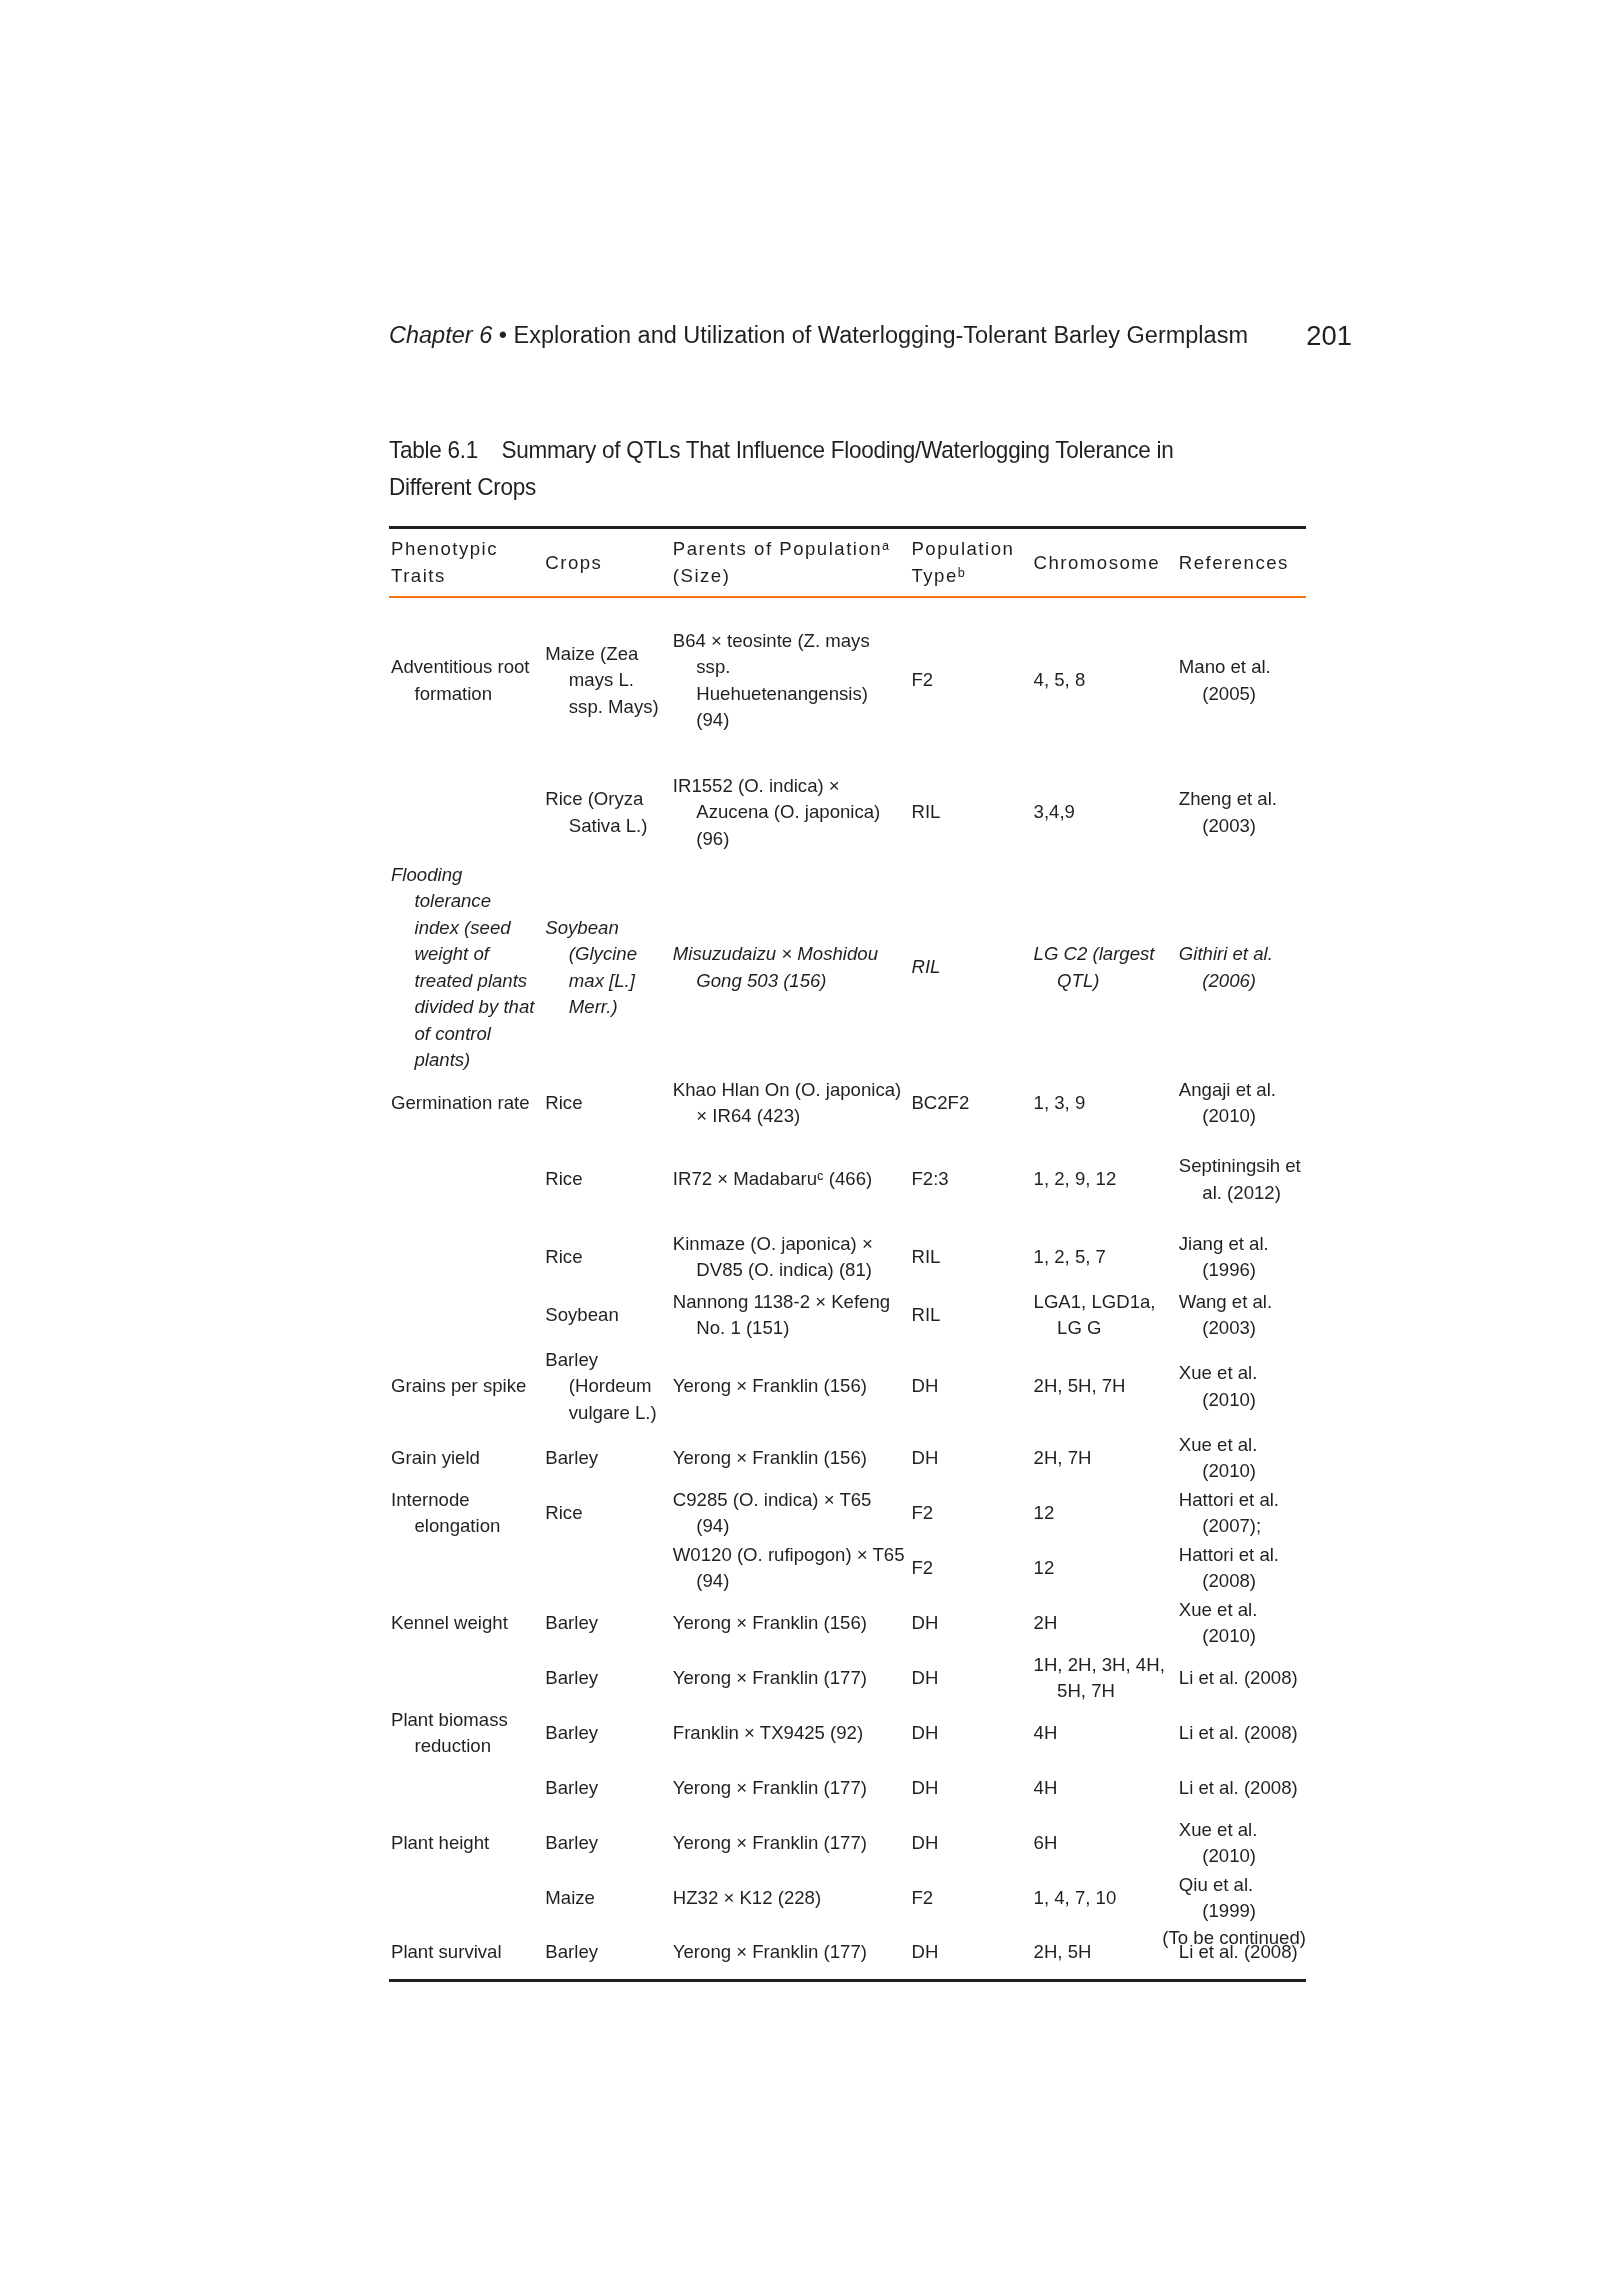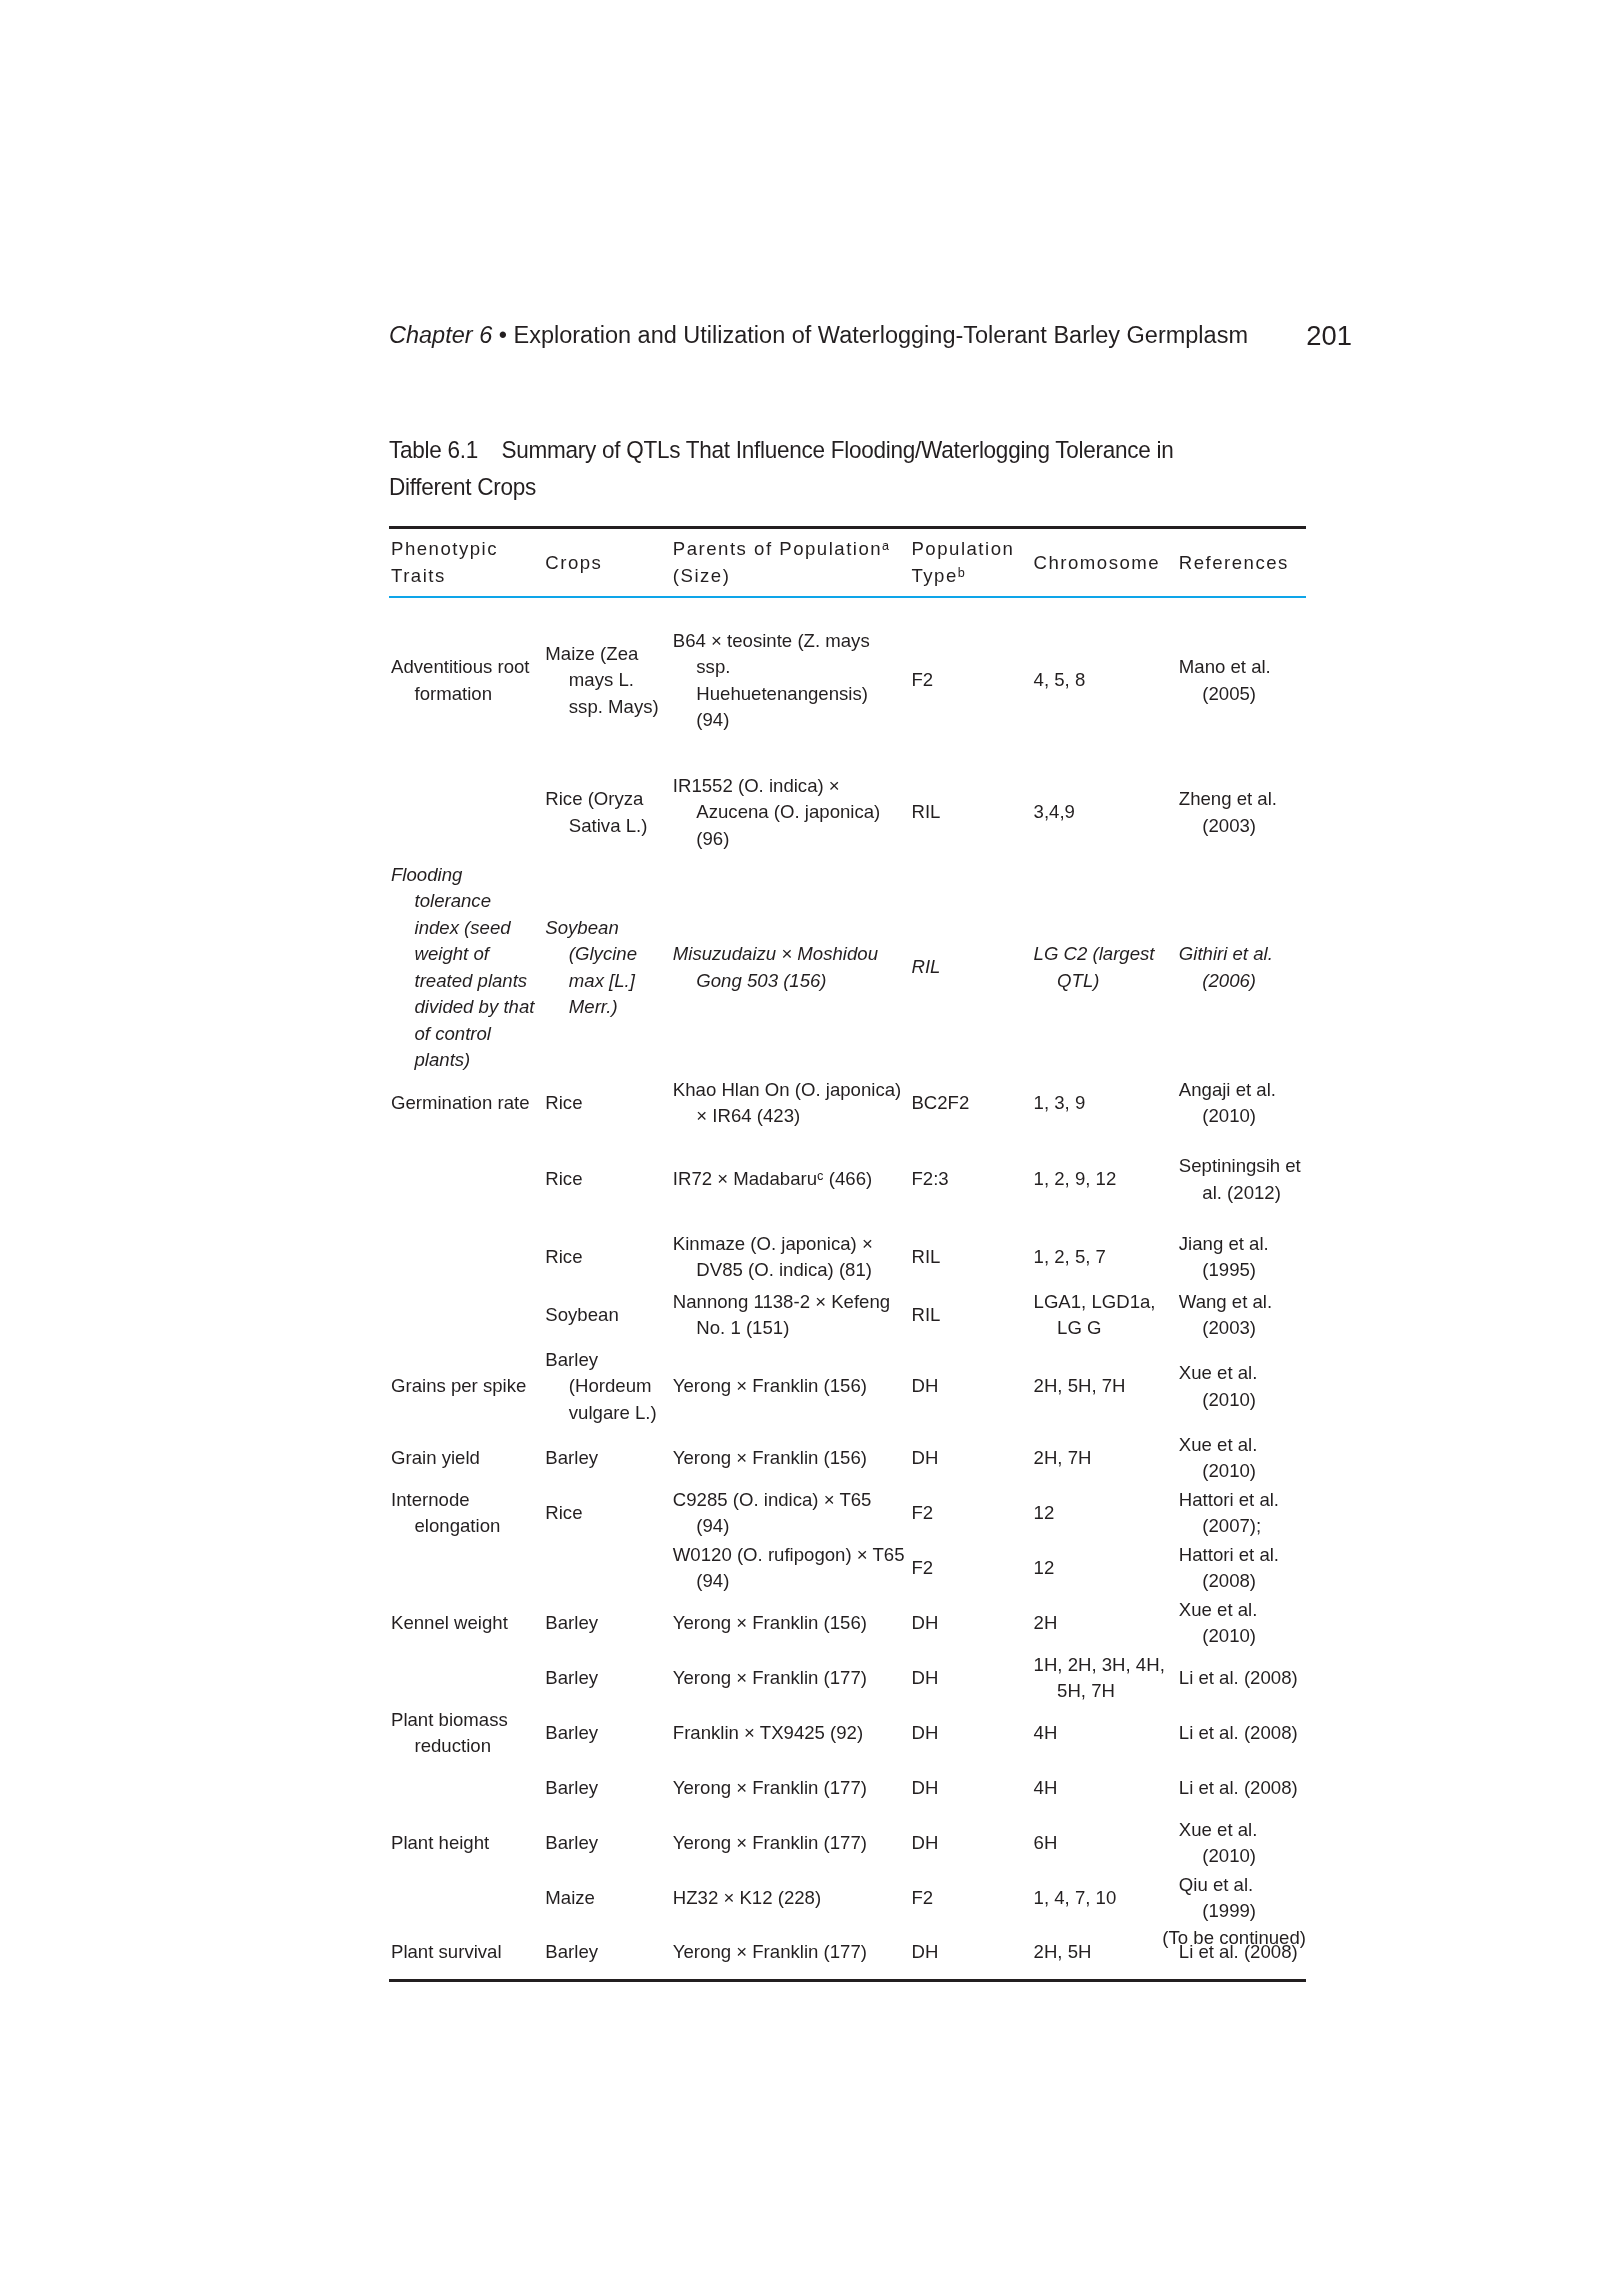--- a/index.html
+++ b/index.html
@@ -3,21 +3,21 @@
 <meta charset="utf-8">
 <style>
   html, body { margin: 0; padding: 0; background: #ffffff; }
   body { width: 1620px; height: 2292px; position: relative; font-family: "Liberation Sans", sans-serif; color: #231f20; }
   .running-head { position: absolute; left: 389px; top: 316px; width: 963px; font-size: 23.5px; line-height: 39px; display: flex; justify-content: space-between; font-family: "Liberation Sans Narrow", "Liberation Sans", sans-serif; }
   .running-head .chap { font-style: italic; }
   .running-head .page-num { font-size: 27.4px; }
   .caption { position: absolute; left: 389px; top: 431px; width: 921px; font-size: 24.5px; line-height: 37px; font-family: "Liberation Sans", sans-serif; letter-spacing: -0.3px; transform: scaleX(0.92); transform-origin: left top; }
   .caption .num { margin-right: 25.5px; }
   table.qtl { position: absolute; left: 389px; top: 526px; width: 917px; border-collapse: collapse; font-size: 18.6px; line-height: 26.5px; }
-  table.qtl thead tr { border-top: 3.9px solid #231f20; border-bottom: 2px solid #0ea5e9; }
+  table.qtl thead tr { border-top: 3.9px solid #231f20; border-bottom: 2px solid #f97316; }
   table.qtl tbody tr.last { border-bottom: 3.9px solid #231f20; }
   table.qtl th { font-weight: normal; text-align: left; vertical-align: middle; padding: 5.9px 0 5.9px 2px; font-size: 18.6px; line-height: 27.4px; letter-spacing: 1.5px; }
   table.qtl td { vertical-align: middle; padding: 0 3.9px 0 2px; }
   .col-trait { width: 157px; }
   .col-crop { width: 125px; }
   .col-parents { width: 241px; }
   .col-type { width: 120px; }
   .col-chrom { width: 143px; }
   .col-ref { width: 127px; }
   .hang { padding-left: 23.5px; text-indent: -23.5px; display: block; }
@@ -161,21 +161,21 @@
         <td class="col-parents">
           <span class="hang">Kinmaze (O. japonica) × DV85 (O. indica) (81)</span>
         </td>
         <td class="col-type">
           <span class="hang">RIL</span>
         </td>
         <td class="col-chrom">
           <span class="hang">1, 2, 5, 7</span>
         </td>
         <td class="col-ref">
-          <span class="hang">Jiang et al. (1995)</span>
+          <span class="hang">Jiang et al. (1996)</span>
         </td>
       </tr>
       <tr style="height: 55px;">
         <td class="col-trait">
           <span class="hang"></span>
         </td>
         <td class="col-crop">
           <span class="hang">Soybean</span>
         </td>
         <td class="col-parents">

